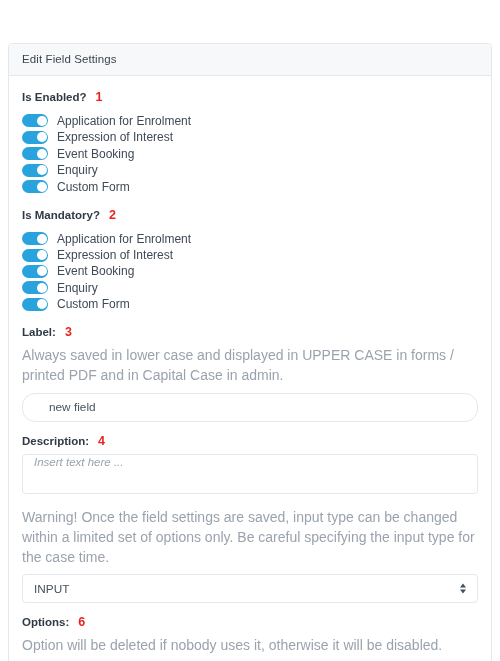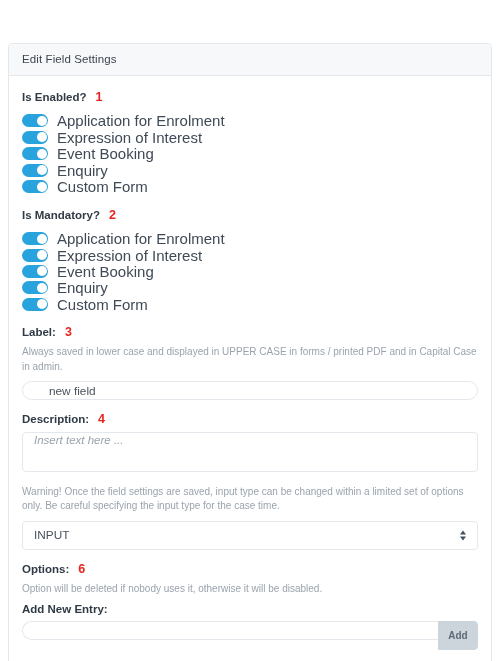--- a/index.html
+++ b/index.html
@@ -71,37 +71,37 @@
     margin-right: 9px;
   }
   .switch .knob {
     position: absolute;
     top: 1.5px; right: 1.5px;
     width: 10px; height: 10px;
     background: #ffffff;
     border-radius: 50%;
   }
   .toggle-text {
-    font-size: 15px;
+    font-size: 12px;
     color: #3f4a56;
     line-height: 1;
   }
 
   
   .help {
-    font-size: 10px;
+    font-size: 14px;
     color: #9aa3ad;
     line-height: 1.45;
     margin: 0 0 7px 0;
   }
 
   
   .text-input {
     width: 100%;
-    height: 19px;
+    height: 29px;
     border: 1px solid #e4e8ec;
     border-radius: 13px;
     padding: 0 26px;
     font-size: 11.8px;
     color: #48525d;
     font-family: "Liberation Sans", sans-serif;
     background: #fff;
     outline: none;
     display: block;
   }

